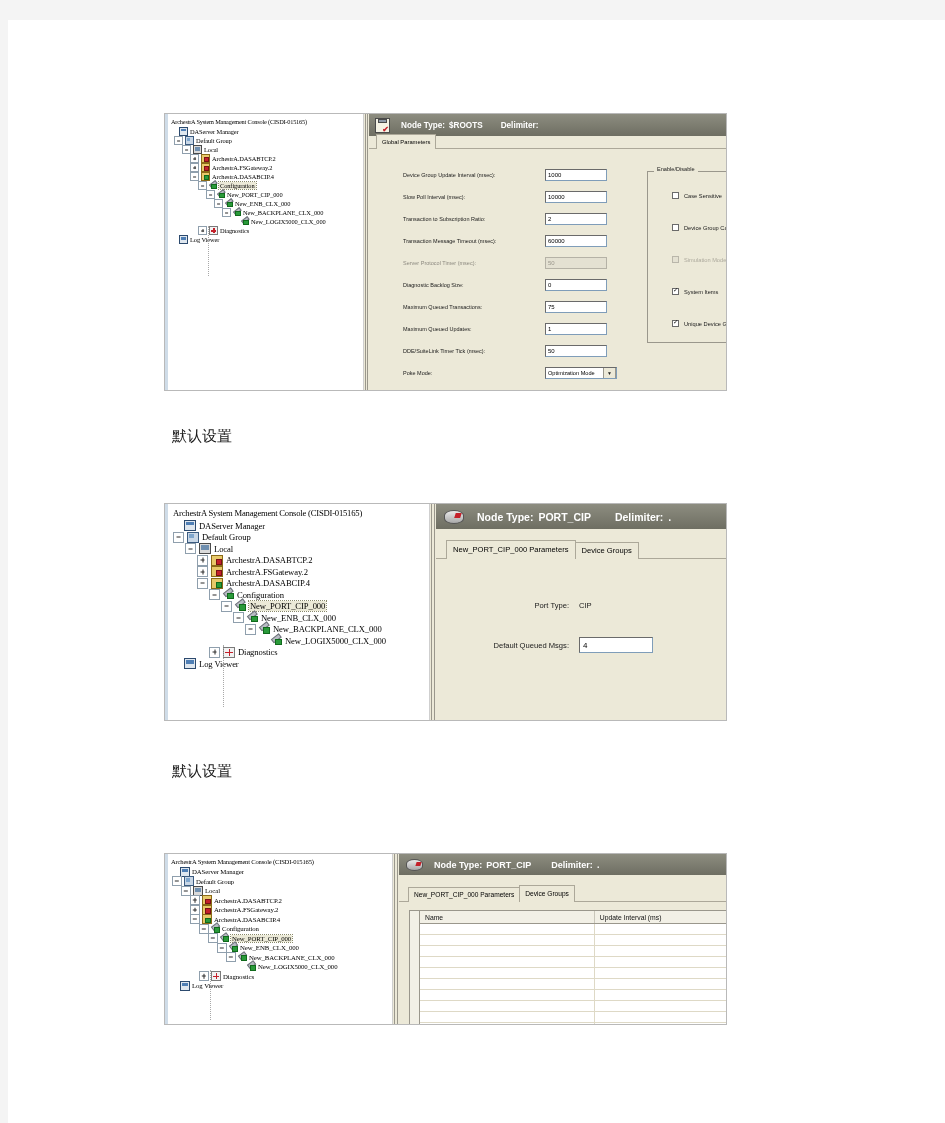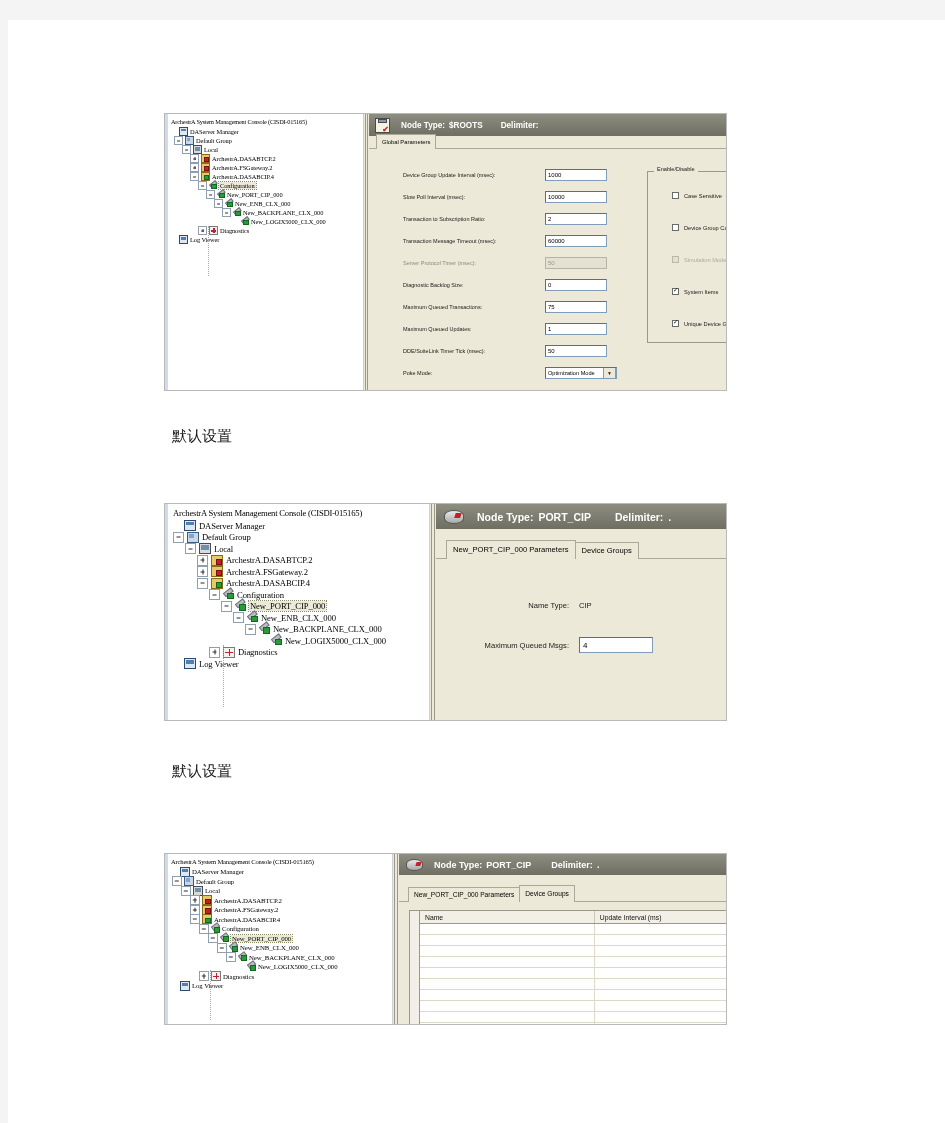--- a/index.html
+++ b/index.html
@@ -681,25 +681,25 @@
             <div class="tab active" style="height:17px; padding:1px 6px 0 6px; font-size:7.6px; line-height:16px;">
               <span>New_PORT_CIP_000 Parameters</span>
             </div>
             <div class="tab inactive" style="height:15px; margin-bottom:0; padding:1px 6px 0 6px; font-size:7.6px; line-height:14px; margin-left:-1px;">
               <span>Device Groups</span>
             </div>
           </div>
 
           <div class="tab-content">
             <div class="static-row" style="left:0; top:42px; width:240px; justify-content:flex-start;">
-              <span style="font-size:7.6px; width:133px; text-align:right;">Name Type:</span>
+              <span style="font-size:7.6px; width:133px; text-align:right;">Port Type:</span>
               <span style="font-size:7.6px; margin-left:10px;">CIP</span>
             </div>
             <div class="static-row" style="left:0; top:78px;">
-              <span style="font-size:7.6px; width:133px; text-align:right;">Maximum Queued Msgs:</span>
+              <span style="font-size:7.6px; width:133px; text-align:right;">Default Queued Msgs:</span>
               <span class="ftext" style="width:74px;height:16px;margin-left:10px;padding:0 3px;font-size:8px;">4</span>
             </div>
           </div>
         </div>
       </div>
     </div>
 
     <div class="caption" style="left:164px; top:742px; font-size:15px;">默认设置</div>
 
     <div class="shot" id="shot3" style="left:156px; top:833px; width:563px; height:172px;">

